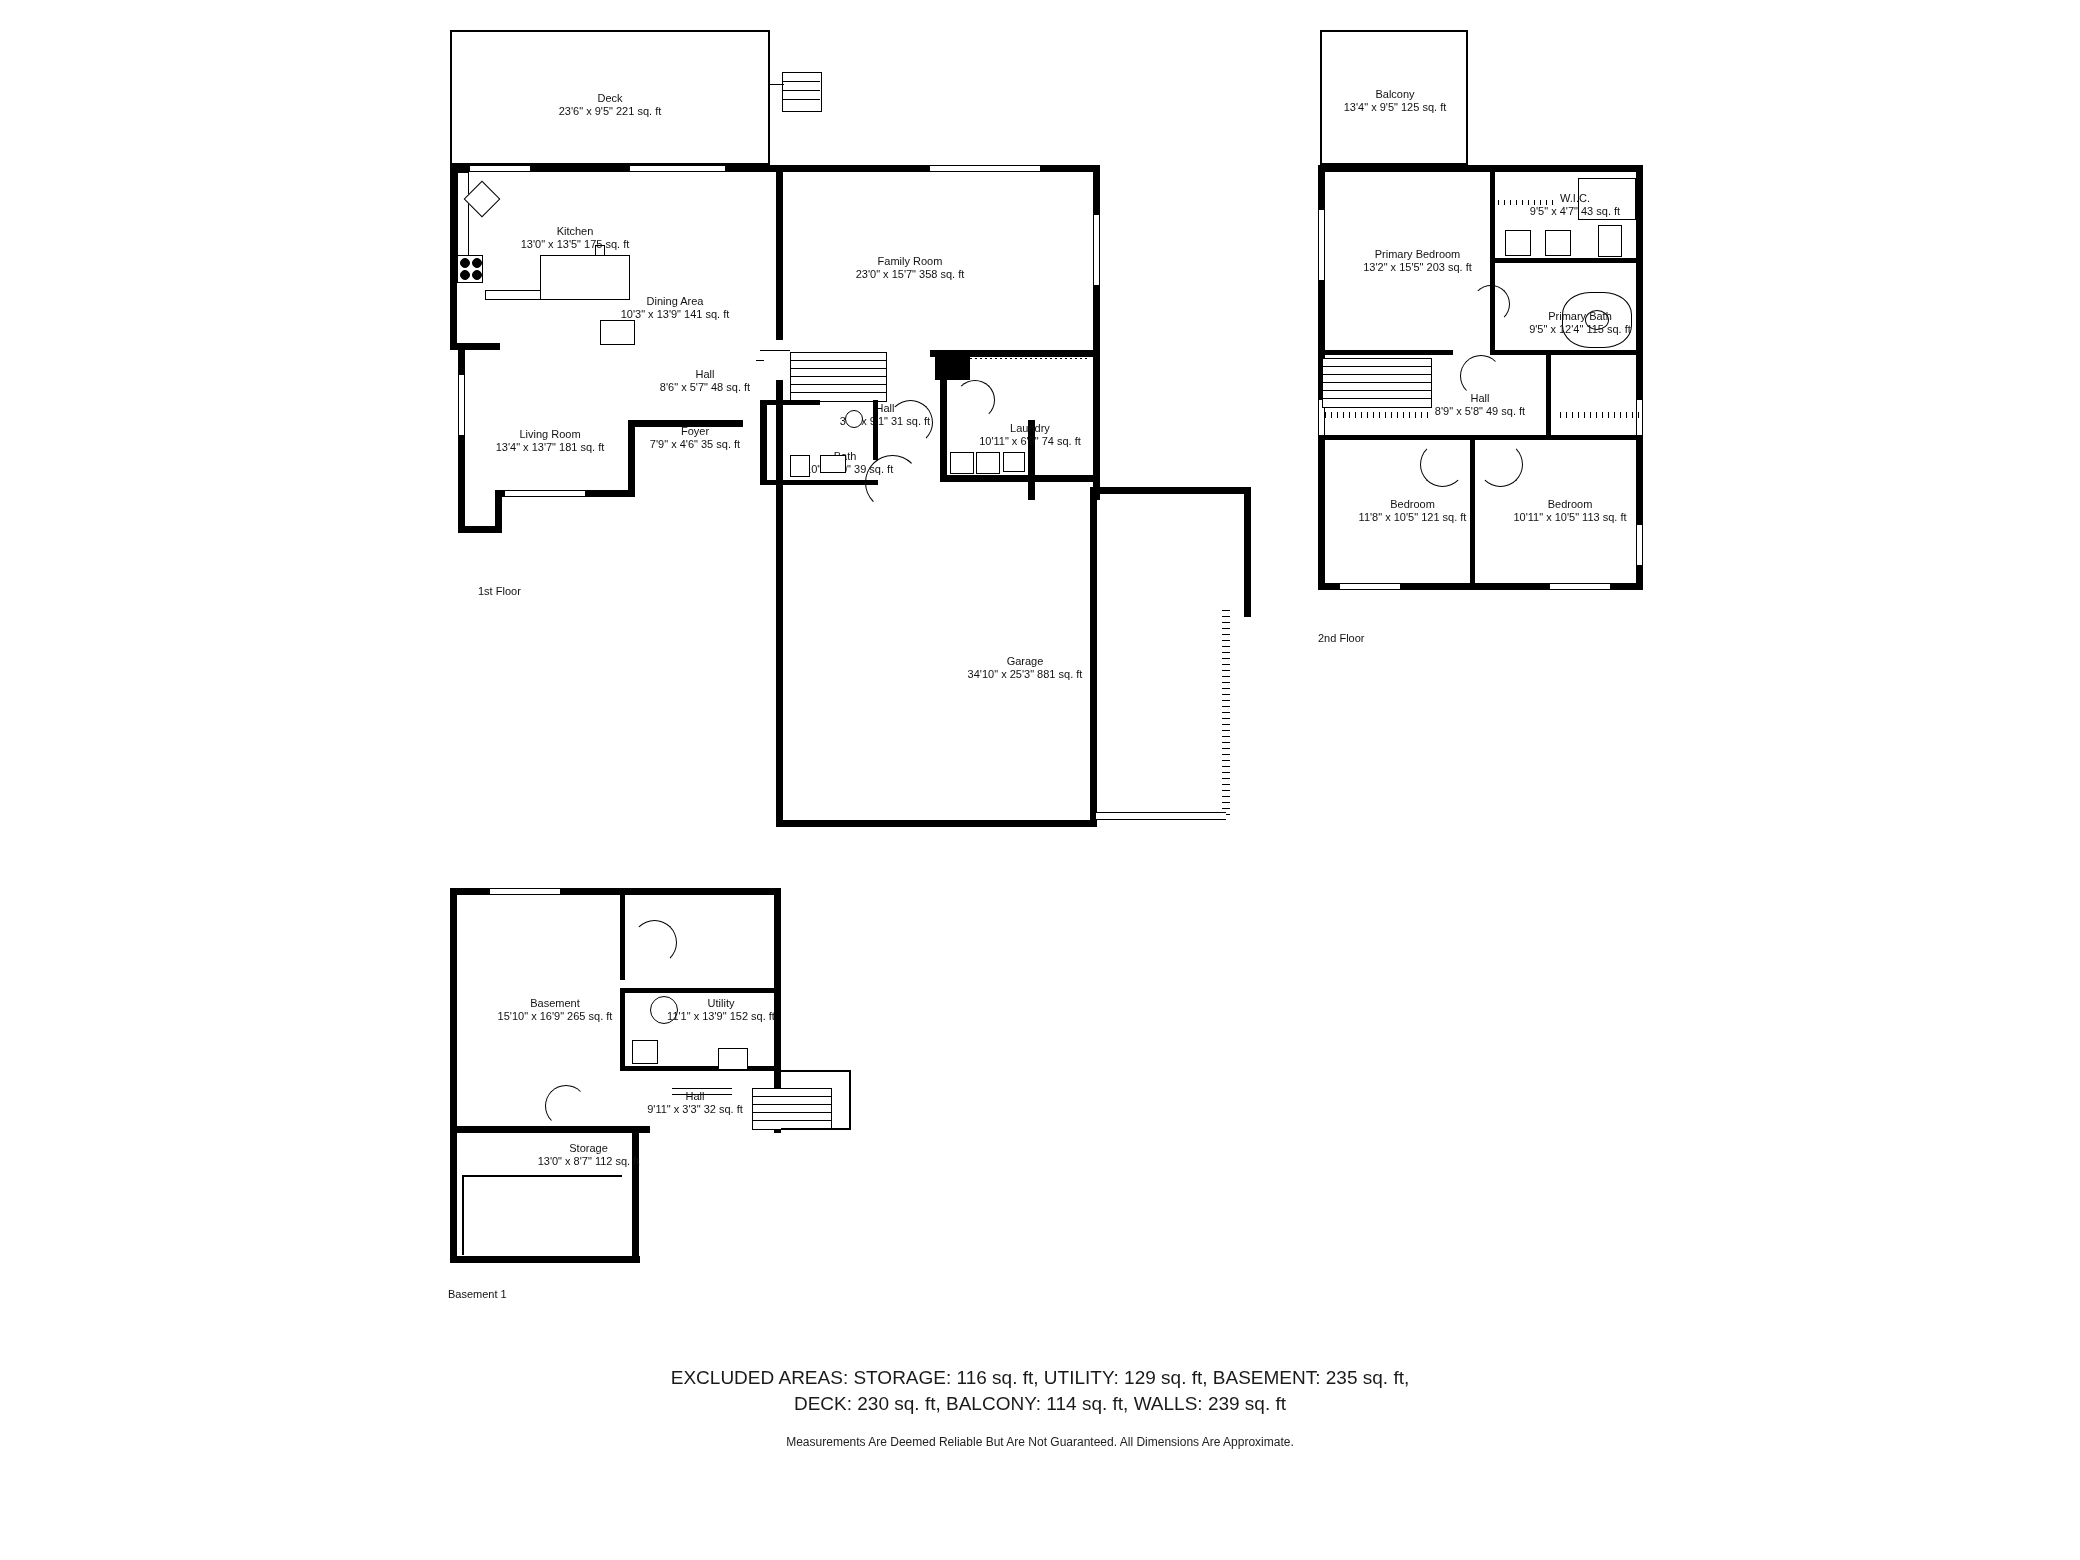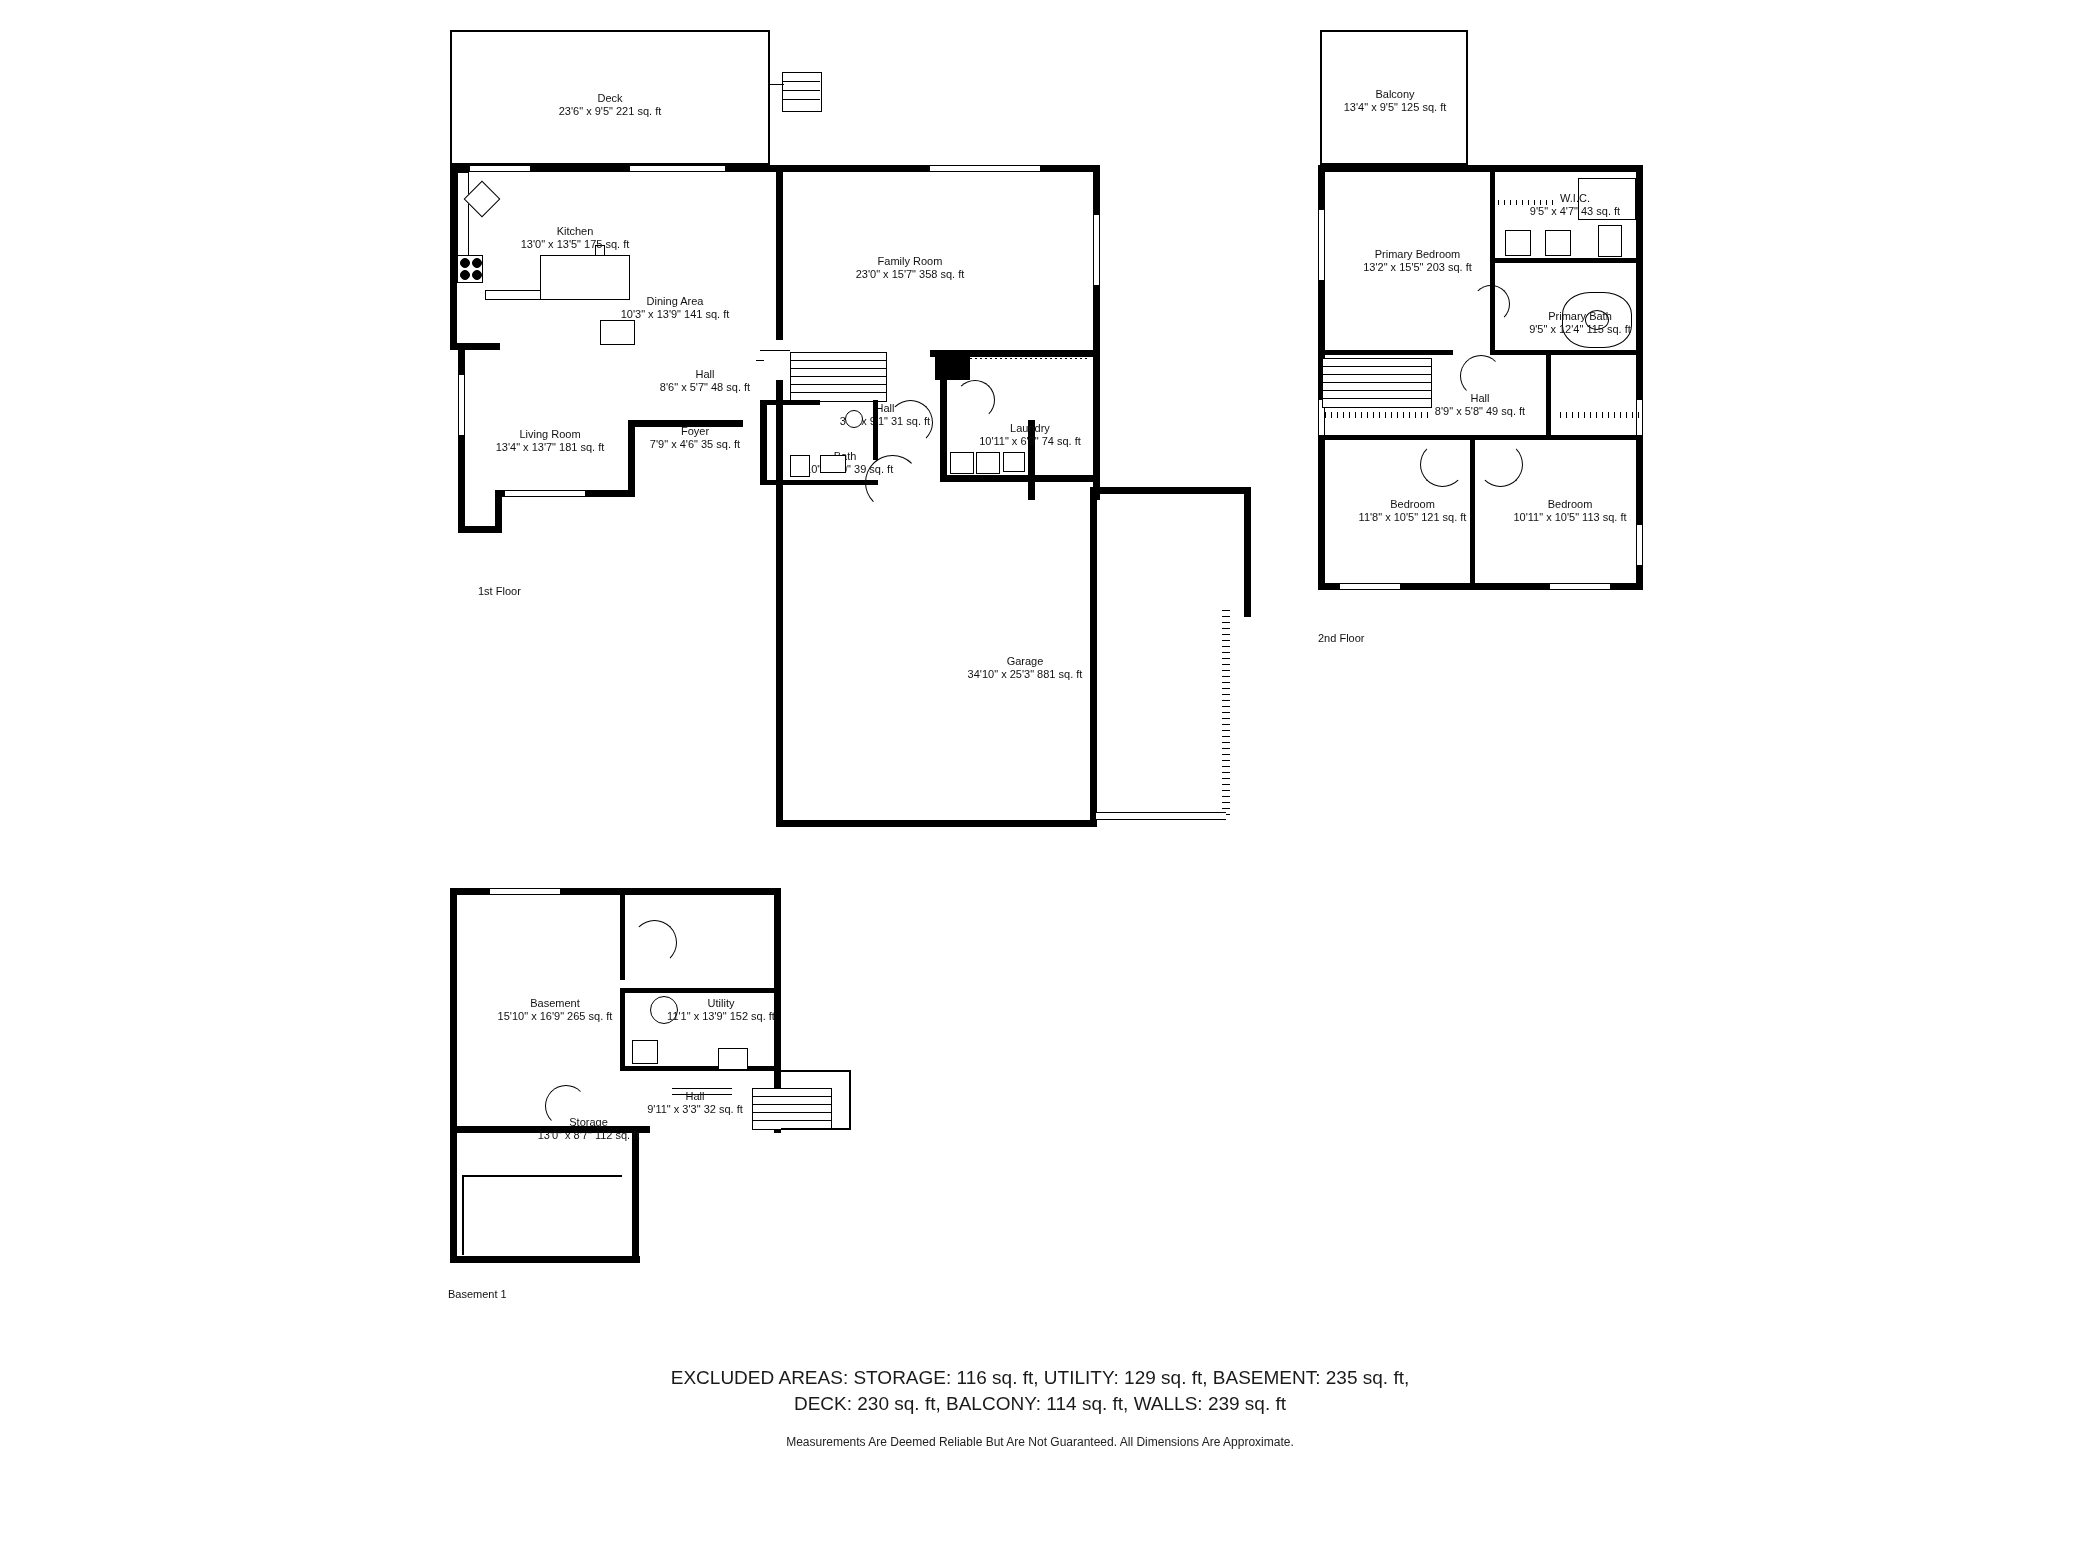--- a/index.html
+++ b/index.html
@@ -383,21 +383,21 @@
       <span class="dm">15'10" x 16'9" 265 sq. ft</span>
     </div>
     <div class="room-label" style="left:636px;top:997px;width:170px;">
       <span class="nm">Utility</span>
       <span class="dm">11'1" x 13'9" 152 sq. ft</span>
     </div>
     <div class="room-label" style="left:620px;top:1090px;width:150px;">
       <span class="nm">Hall</span>
       <span class="dm">9'11" x 3'3" 32 sq. ft</span>
     </div>
-    <div class="room-label" style="left:462px;top:1116px;width:165px;padding-left:44px;">
+    <div class="room-label" style="left:462px;top:1142px;width:165px;padding-left:44px;">
       <span class="nm">Storage</span>
       <span class="dm">13'0" x 8'7" 112 sq. ft</span>
     </div>
 
     <div class="floor-label" style="left:448px;top:1288px;">
       <span>Basement 1</span>
     </div>
   </div>
 
   <div id="summary">

